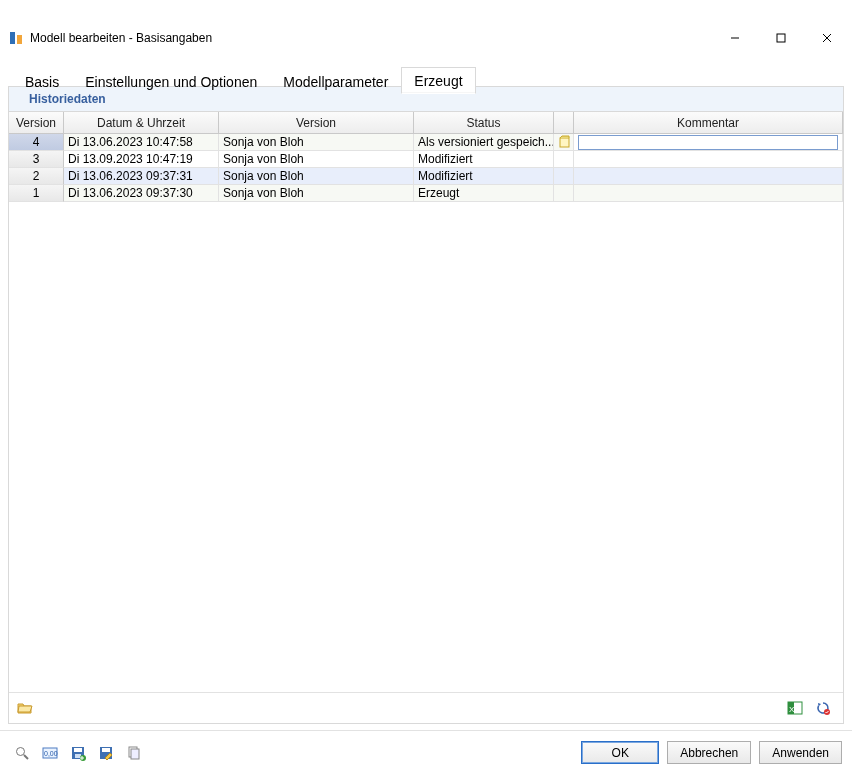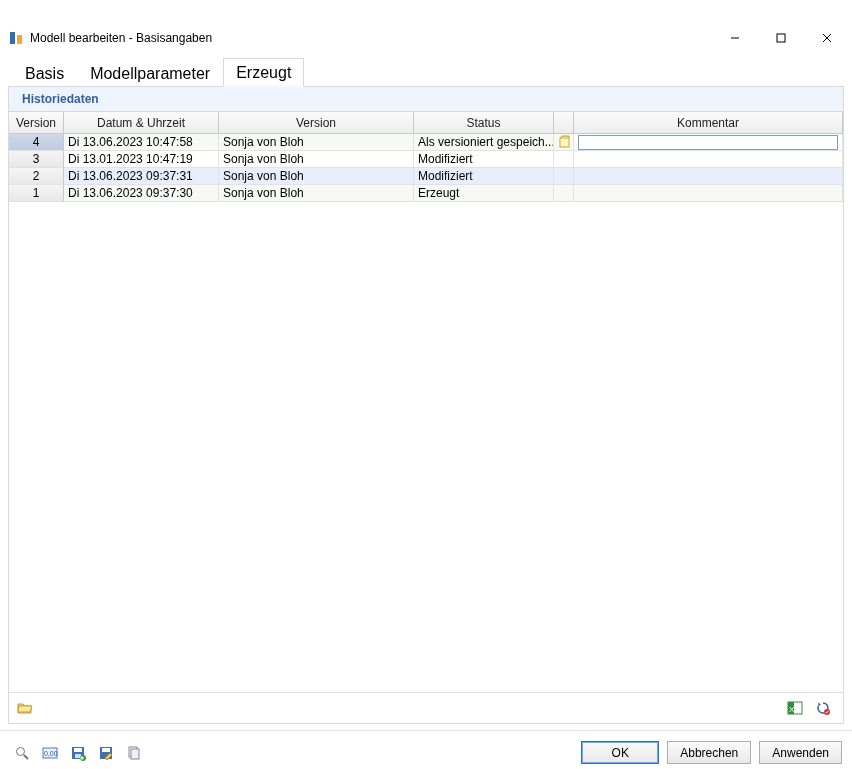--- a/index.html
+++ b/index.html
@@ -19,37 +19,37 @@
 
   
   .tabstrip { display: flex; align-items: flex-end; height: 26px; border-bottom: 1px solid #d9d9d9; padding-left: 4px; }
   .tab {
     padding: 5px 12px 4px 12px;
     cursor: default;
     background: transparent;
     border: 1px solid transparent;
     border-bottom: none;
     position: relative;
-    top: 1px;
-    font-size: 16px;
+    top: 8px;
+    font-size: 14px;
     color: #000;
   }
   .tab.active {
     background: #fff;
     border-color: #d9d9d9;
     border-bottom: 1px solid #fff;
     box-shadow: 0 -1px 0 #f6f6f6 inset;
   }
 
   
   .section-bar {
     background: #eef4fb;
     border: 1px solid #d9d9d9;
     border-top: none;
-    padding: 5px 8px 5px 13px;
+    padding: 5px 8px 5px 20px;
     font-weight: bold;
     color: #375f9e;
     font-size: 12px;
   }
 
   
   .table-wrap {
     border: 1px solid #d9d9d9;
     border-top: none;
     height: 612px;
@@ -196,20 +196,21 @@
           <line x1="9" y1="1" x2="1" y2="9" stroke="#000" stroke-width="1"></line>
         </svg>
       </div>
   </div>
 </div>
 
 <div class="window-body">
 
   <div class="tabstrip">
     <div class="tab"><span>Basis</span></div>
+    <div class="tab"><span>Einstellungen und Optionen</span></div>
     <div class="tab"><span>Modellparameter</span></div>
     <div class="tab active"><span>Erzeugt</span></div>
   </div>
 
   <div class="section-bar">
     <span>Historiedaten</span>
   </div>
 
   <div class="table-wrap">
     <div class="grid-head">
@@ -244,21 +245,21 @@
               <path d="M3 3 L5 1 L12 1 L12 3" fill="#e7d77a" stroke="#caa92a"></path>
             </svg>
         </div>
         <div class="cell c-komm kommentar-edit">
           <div class="edit-box"></div>
         </div>
       </div>
 
       <div class="row">
         <div class="cell rowhead c-version">3</div>
-        <div class="cell c-datum">Di 13.01.2023 10:47:19</div>
+        <div class="cell c-datum">Di 13.09.2023 10:47:19</div>
         <div class="cell c-user">Sonja von Bloh</div>
         <div class="cell c-status">Modifiziert</div>
         <div class="cell c-icon icon-cell"></div>
         <div class="cell c-komm"></div>
       </div>
 
       <div class="row sel">
         <div class="cell rowhead c-version">2</div>
         <div class="cell c-datum">Di 13.06.2023 09:37:31</div>
         <div class="cell c-user">Sonja von Bloh</div>

